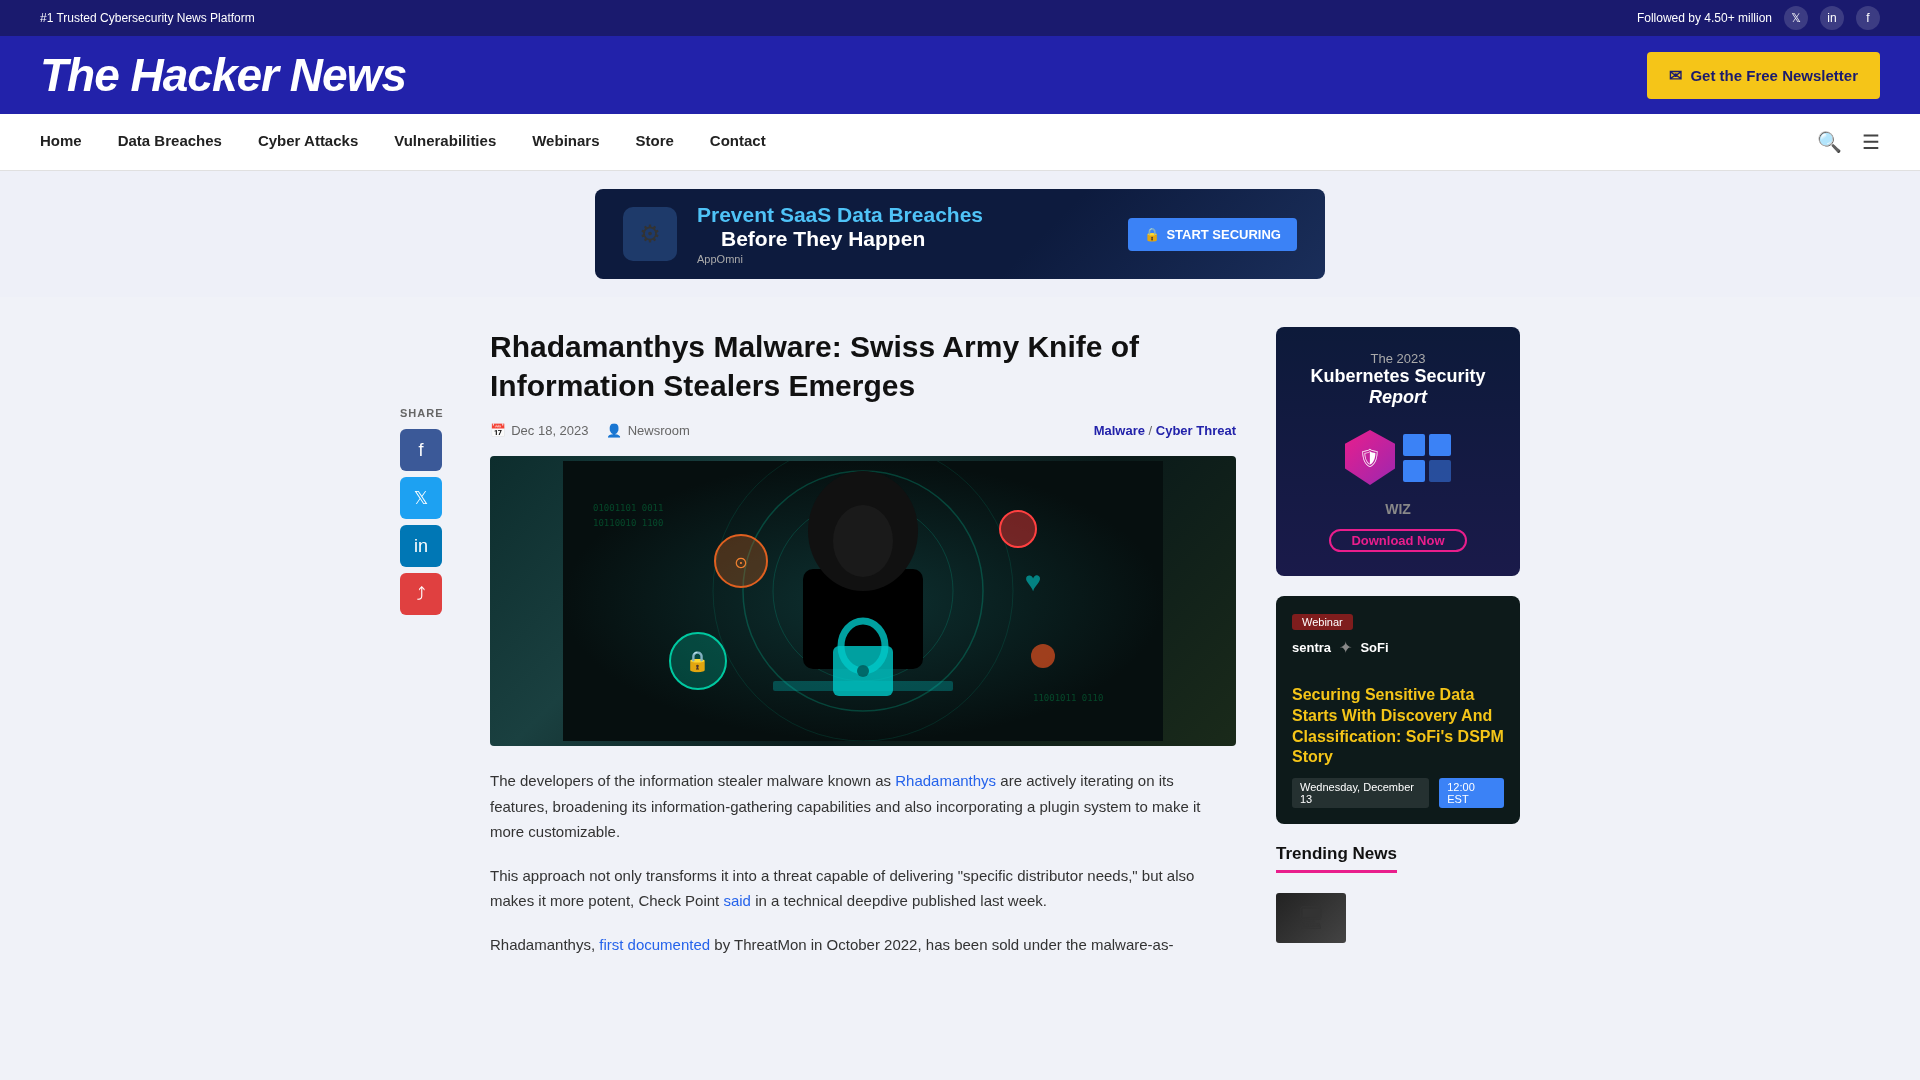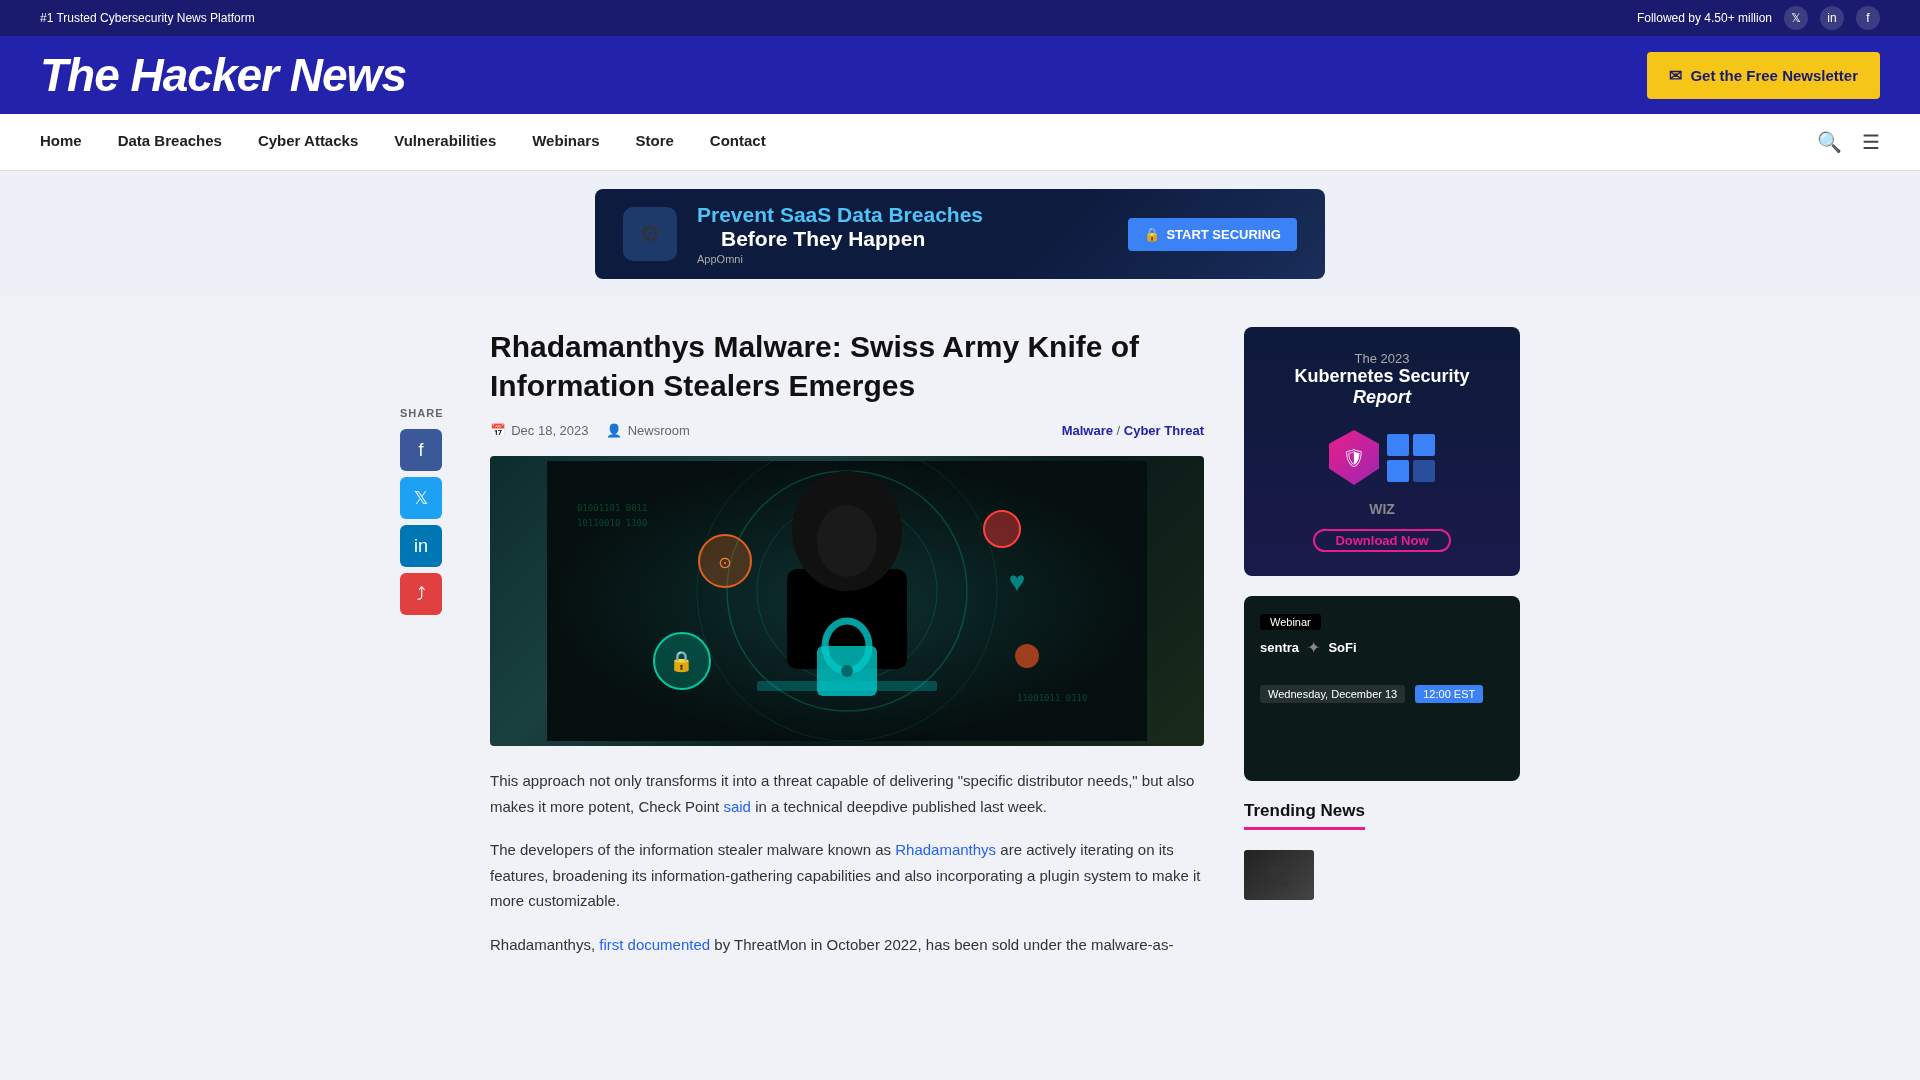--- a/index.html
+++ b/index.html
@@ -188,21 +188,21 @@
       overflow: hidden;
       display: flex;
       align-items: center;
       justify-content: center;
     }
     .article-body { font-size: 15px; line-height: 1.7; color: #333; }
     .article-body p { margin-bottom: 18px; }
     .article-body a { color: #2563eb; text-decoration: none; }
 
     
-    .sidebar-col { width: 276px; flex-shrink: 0; }
+    .sidebar-col { width: 244px; flex-shrink: 0; }
     .sidebar-ad {
       border-radius: 8px;
       margin-bottom: 20px;
       overflow: hidden;
     }
     .kube-ad {
       background: linear-gradient(180deg, #0d1a3a 0%, #1a1a4a 100%);
       padding: 24px 20px;
       text-align: center;
       color: #fff;
@@ -223,21 +223,21 @@
       cursor: pointer;
       margin-top: 6px;
     }
 
     .sentra-ad {
       background: #0d1a1a;
       padding: 16px;
       min-height: 185px;
     }
     .sentra-badge {
-      background: #000000;
+      background: #7f1d1d;
       color: #fff;
       font-size: 11px;
       padding: 2px 10px;
       border-radius: 3px;
       display: inline-block;
       margin-bottom: 8px;
     }
     .sentra-logos { display: flex; align-items: center; gap: 8px; margin-bottom: 28px; }
     .sentra-logo-text { color: #fff; font-size: 13px; font-weight: 700; }
     .sentra-title { color: #f5c518; font-size: 16px; font-weight: 800; line-height: 1.3; margin-bottom: 10px; }
@@ -413,28 +413,28 @@
         <text x="30" y="50" font-size="9" fill="rgba(0,200,100,0.3)" font-family="monospace">01001101 0011</text>
         <text x="30" y="65" font-size="9" fill="rgba(0,200,100,0.3)" font-family="monospace">10110010 1100</text>
         <text x="470" y="240" font-size="9" fill="rgba(0,200,100,0.3)" font-family="monospace">11001011 0110</text>
 
         <rect x="210" y="220" width="180" height="10" rx="2" fill="rgba(0,200,200,0.3)"></rect>
       </svg>
     </div>
 
     <div class="article-body">
       <p>
+        The developers of the information stealer malware known as
+        <a href="#">Rhadamanthys</a>
+        are actively iterating on its features, broadening its information-gathering capabilities and also incorporating a plugin system to make it more customizable.
+      </p>
+      <p>
         This approach not only transforms it into a threat capable of delivering "specific distributor needs," but also makes it more potent, Check Point
         <a href="#">said</a>
         in a technical deepdive published last week.
-      </p>
-      <p>
-        The developers of the information stealer malware known as
-        <a href="#">Rhadamanthys</a>
-        are actively iterating on its features, broadening its information-gathering capabilities and also incorporating a plugin system to make it more customizable.
       </p>
       <p>
         Rhadamanthys,
         <a href="#">first documented</a>
         by ThreatMon in October 2022, has been sold under the malware-as-
       </p>
     </div>
   </div>
 
   <div class="sidebar-col">
@@ -458,20 +458,21 @@
       <button class="download-btn">Download Now</button>
     </div>
 
     <div class="sidebar-ad sentra-ad">
       <span class="sentra-badge">Webinar</span>
       <div class="sentra-logos">
         <span class="sentra-logo-text">sentra</span>
         <span style="color:#888;">✦</span>
         <span class="sentra-logo-text">SoFi</span>
       </div>
+      <div class="sentra-title">Securing Sensitive Data Starts With Discovery And Classification: SoFi's DSPM Story</div>
       <div class="sentra-footer">
         <span class="sentra-date">Wednesday, December 13</span>
         <span class="sentra-time">12:00 EST</span>
       </div>
     </div>
 
     <div class="trending-section">
       <div class="trending-title">Trending News</div>
       <div class="trending-item">
         <div class="trending-thumb">

